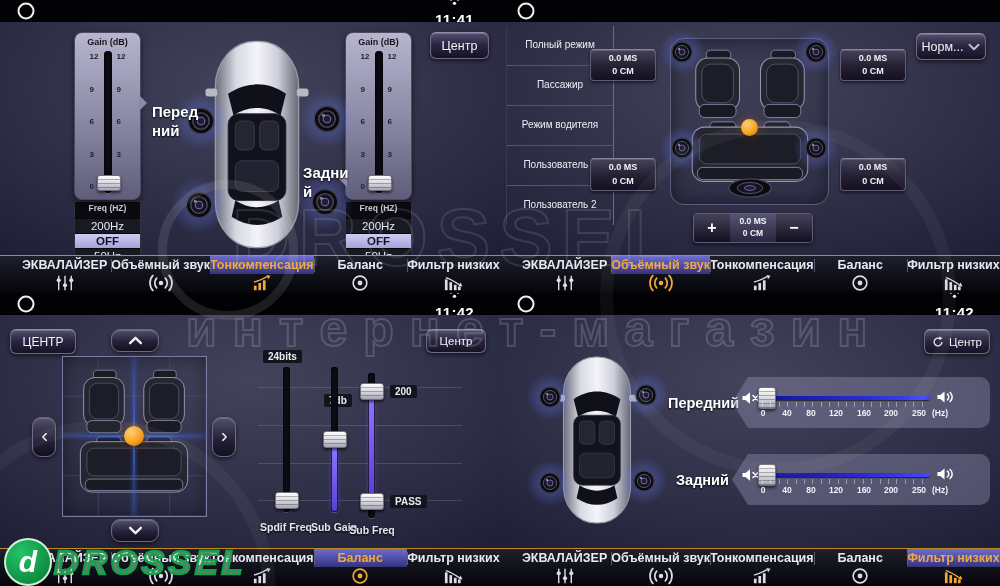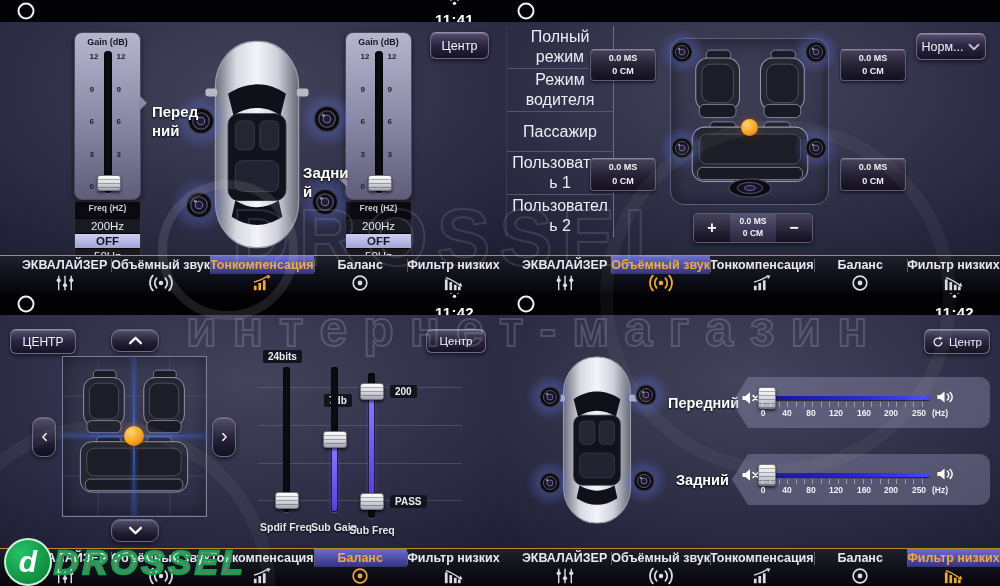--- a/index.html
+++ b/index.html
@@ -73,21 +73,21 @@
   .fqhead{height:16px;line-height:12px;background:#0a0a10;color:#cfcfdd;font-size:8.5px;font-weight:700;text-align:center;}
   .fqopt{height:14px;line-height:14px;background:#191923;color:#e6e6ee;font-size:11.5px;text-align:center;
          border-top:1px solid #050508;cursor:pointer;}
   .fqopt.sel{background:linear-gradient(180deg,#cfcdf2 0%,#a5a2da 100%);color:#12121c;font-weight:700;}
   .cartag{position:absolute;color:#fff;font-weight:700;font-size:15px;line-height:1.25;
           word-break:break-all;text-align:left;text-shadow:0 1px 2px #000;}
 
   
   .menu{position:absolute;left:6px;top:4px;width:106px;border-right:1px solid #6b6b8a;border-left:1px solid #3a3a52;}
   .mitem{min-height:37px;display:flex;align-items:center;justify-content:center;text-align:center;
-    color:#eceef5;font-size:16px;line-height:1.25;padding:1px 4px;border-bottom:1px solid #55556e;
+    color:#eceef5;font-size:10px;line-height:1.25;padding:1px 4px;border-bottom:1px solid #55556e;
     overflow-wrap:anywhere;cursor:pointer;}
   .mitem:last-child{border-bottom:none;}
   .dbtn{position:absolute;width:64px;display:flex;flex-direction:column;align-items:center;justify-content:center;
     background:linear-gradient(180deg,#454158 0%,#242033 55%,#141020 100%);
     border:1px solid #5f5a76;border-top-color:#8a84a2;border-radius:4px;color:#f2f2f7;
     font-size:9px;font-weight:700;line-height:1.45;cursor:pointer;
     box-shadow:inset 0 1px 1px rgba(255,255,255,.18),0 2px 3px rgba(0,0,0,.5);}
   .seatpanel{position:absolute;border:1px solid #5c5c7c;border-radius:14px;background:rgba(46,46,70,.28);
     box-shadow:inset 0 0 18px rgba(0,0,0,.45);}
   .stepper{position:absolute;display:flex;height:28px;border-radius:4px;overflow:hidden;
@@ -417,22 +417,22 @@
 
   <section class="quad" id="q-tr">
     <header class="sbar">
       <svg class="si home" width="20" height="20">
           <use href="#i-home"></use>
         </svg>
     </header>
     <div class="content">
       <div class="menu">
         <div class="mitem">Полный режим</div>
+        <div class="mitem">Пассажир</div>
         <div class="mitem">Режим водителя</div>
-        <div class="mitem">Пассажир</div>
         <div class="mitem">Пользователь 1</div>
         <div class="mitem">Пользователь 2</div>
       </div>
       <div class="btn" style="left:416px;top:11px;width:68px;height:25px;justify-content:center;">
         <span>Норм...</span>
         <svg width="12" height="8" viewBox="0 0 16 10" style="color:#bdbdd0">
             <use href="#i-chev"></use>
           </svg>
       </div>
 

